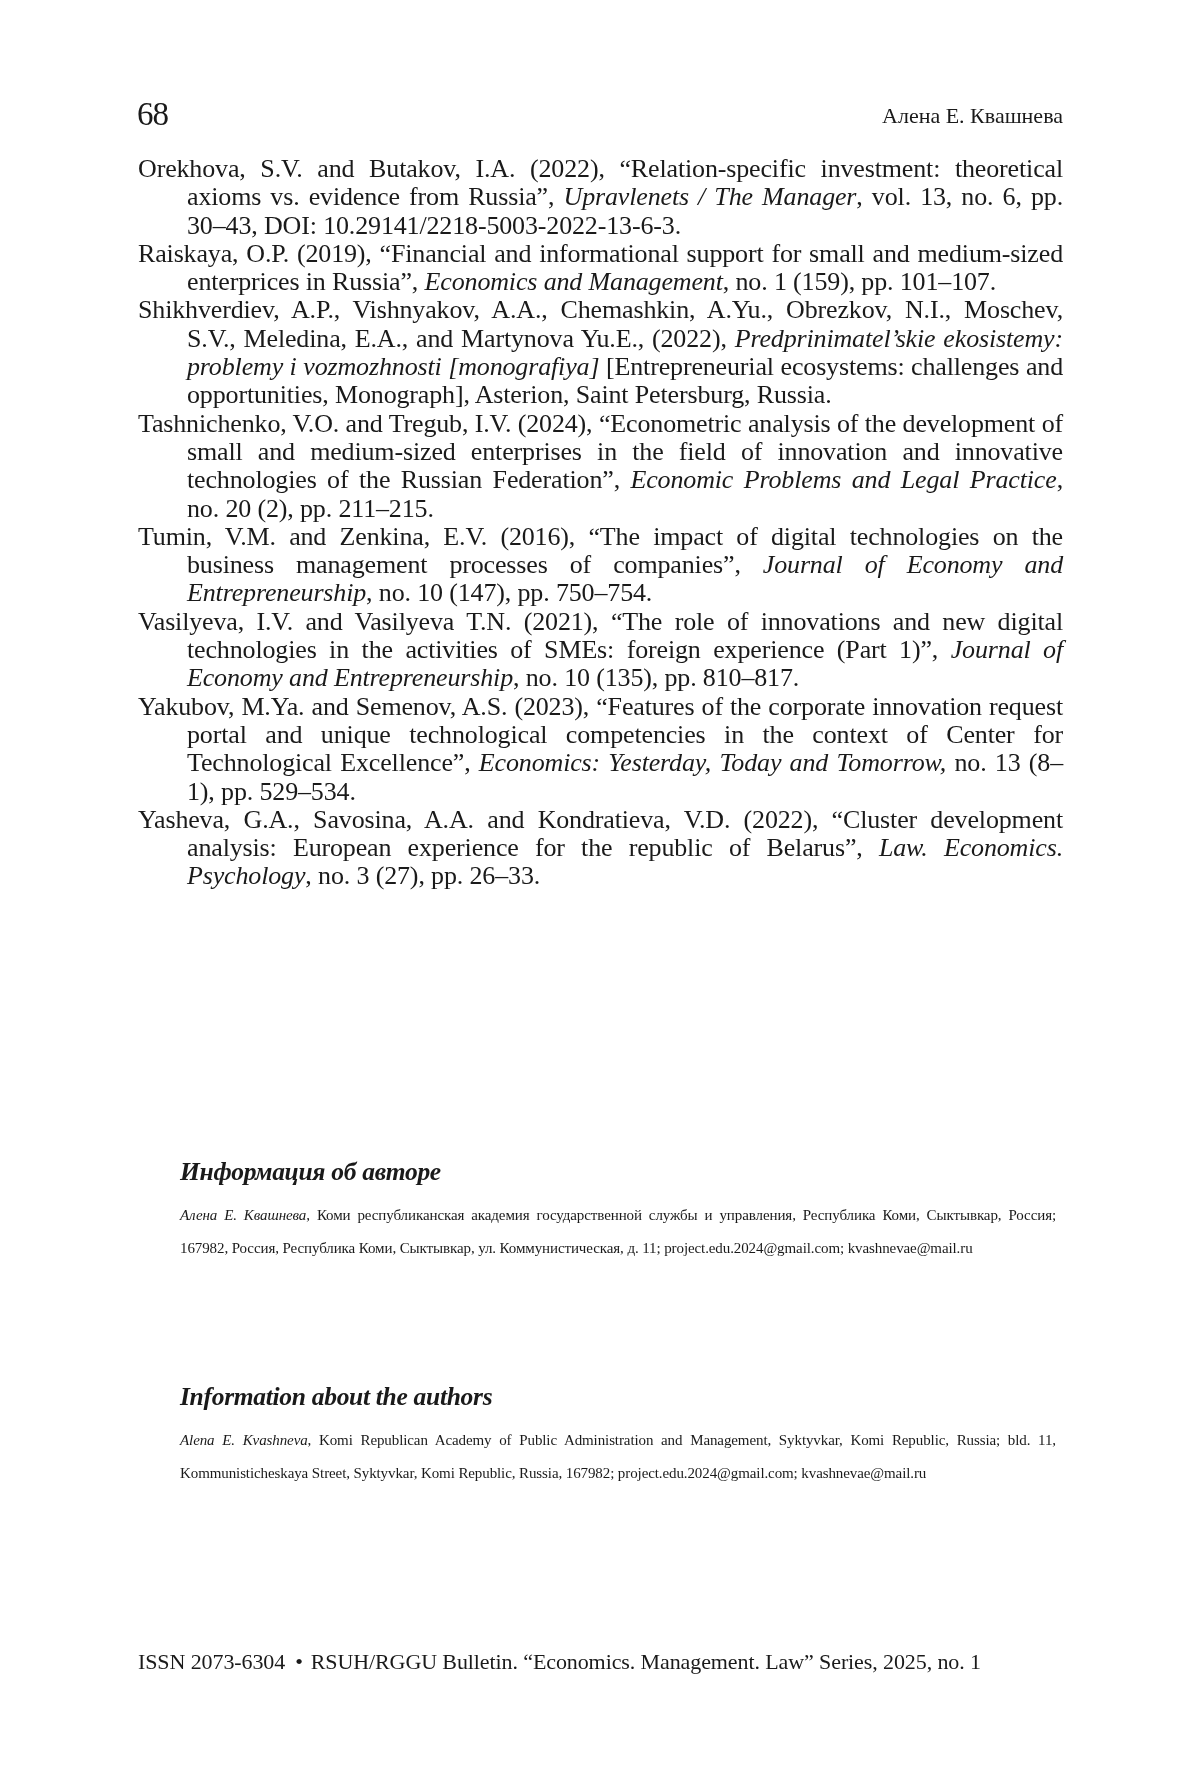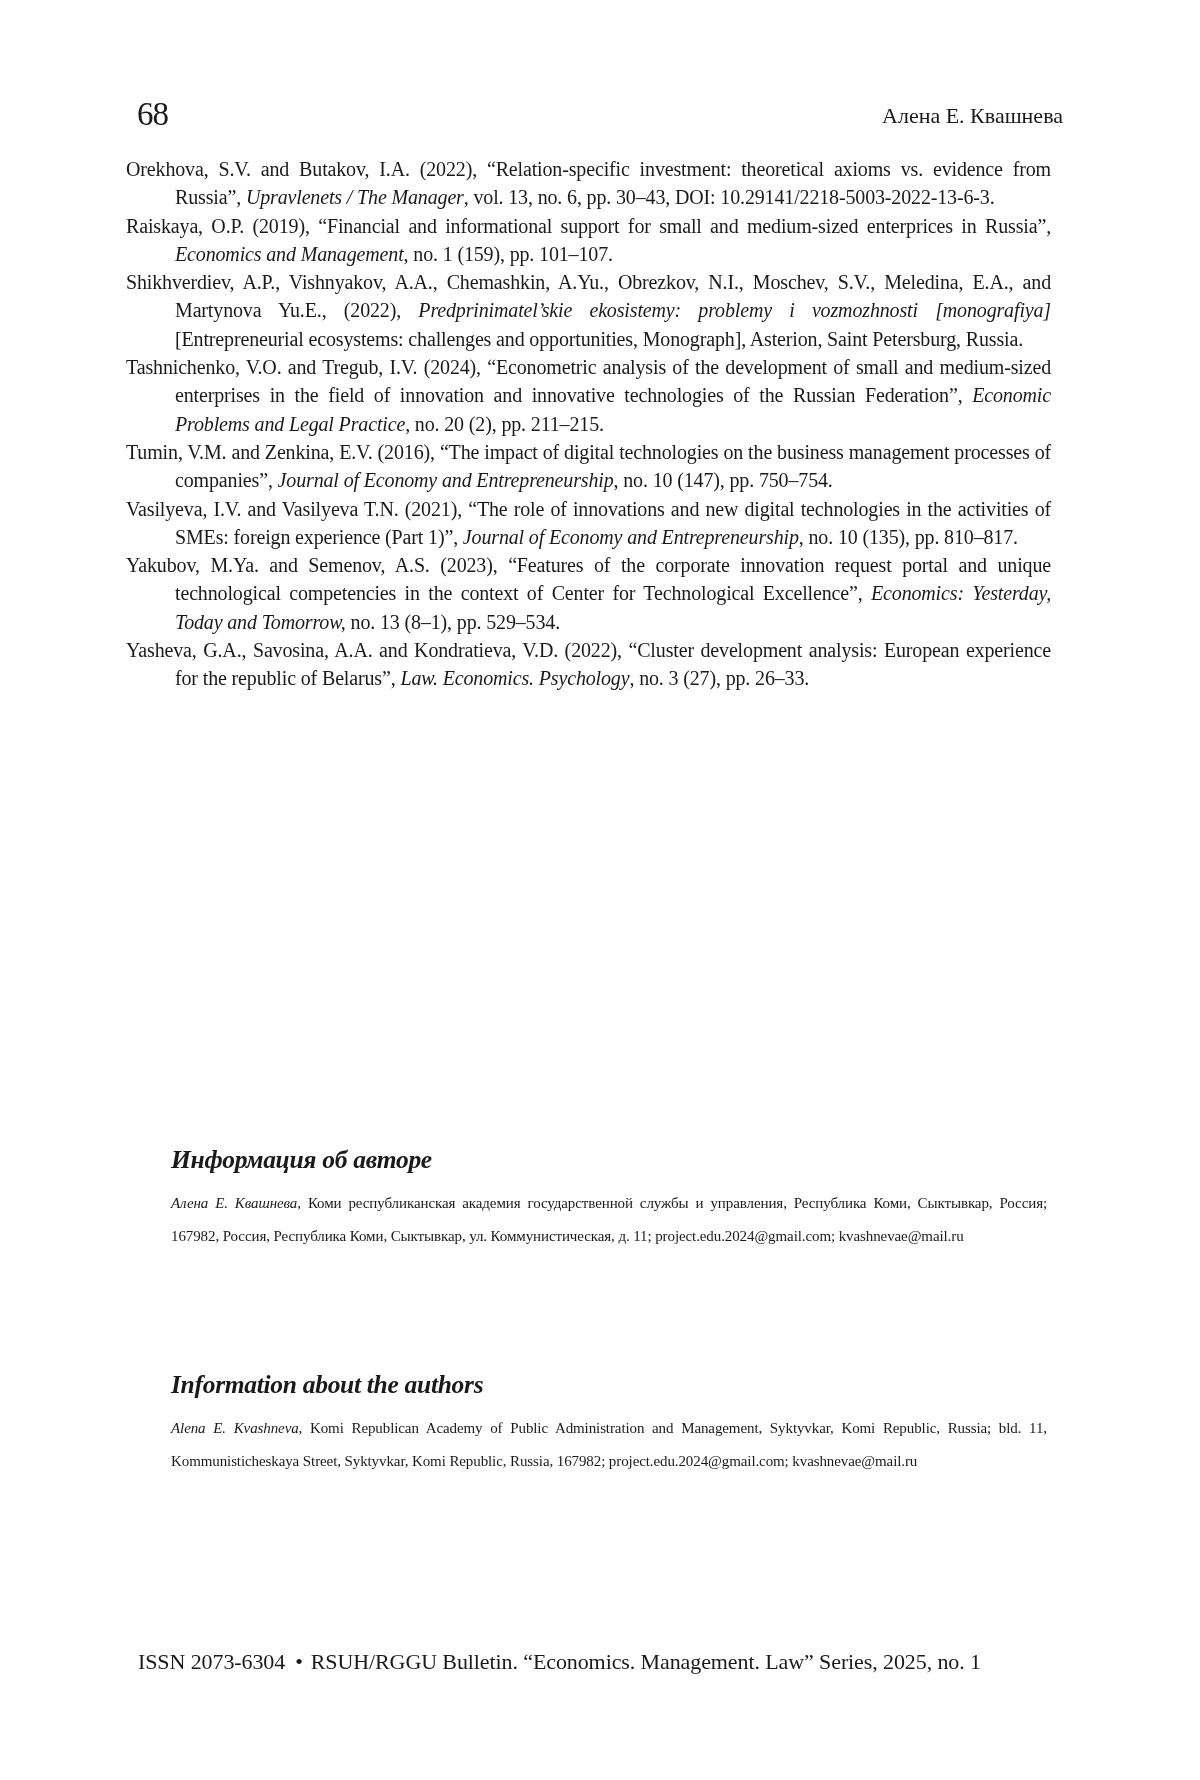--- a/index.html
+++ b/index.html
@@ -9,31 +9,31 @@
   }
   .page-number {
     position: absolute; left: 137px; top: 96px;
     font-size: 33px; line-height: 36px; letter-spacing: -1px;
   }
   .running-head {
     position: absolute; right: 137px; top: 103px;
     font-size: 22px; line-height: 26px;
   }
   .references {
-    position: absolute; left: 126px; top: 155px; width: 925px;
-    font-size: 20px; line-height: 28.3px; text-align: justify;
+    position: absolute; left: 138px; top: 155px; width: 925px;
+    font-size: 26px; line-height: 28.3px; text-align: justify;
     letter-spacing: -0.15px;
   }
   .ref {
     padding-left: 49px; text-indent: -49px; margin: 0;
     hyphens: manual;
   }
   .ref i { font-style: italic; }
   .author-info {
-    position: absolute; left: 171px; width: 876px;
+    position: absolute; left: 180px; width: 876px; margin-top: 12px;
   }
   .author-ru { top: 1145px; }
   .author-en { top: 1370px; }
   .section-heading {
     font-style: italic; font-size: 25.5px; line-height: 30px; margin: 0 0 12px 0;
     letter-spacing: -0.3px;
   }
   .author-body {
     font-size: 15px; line-height: 33.3px; text-align: justify; margin: 0;
     letter-spacing: -0.1px;

